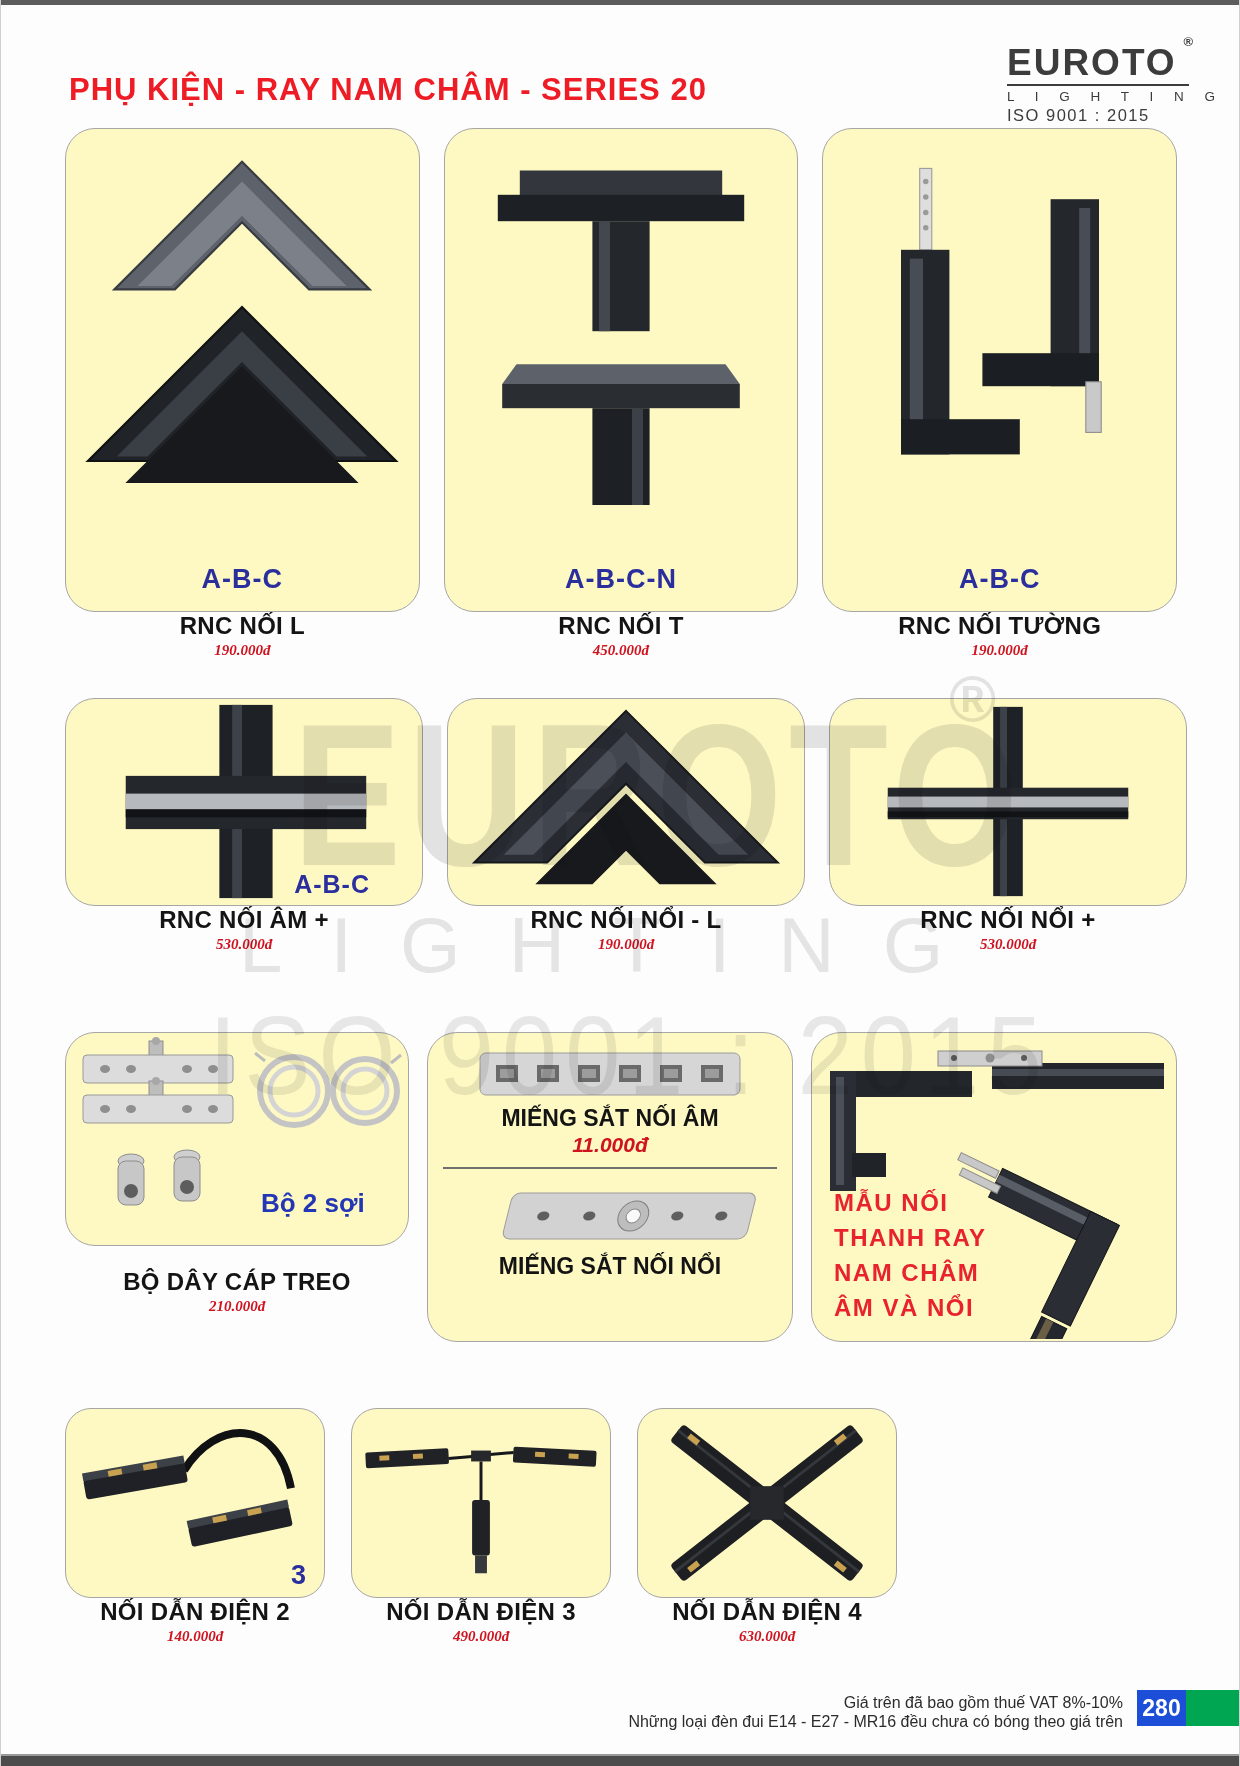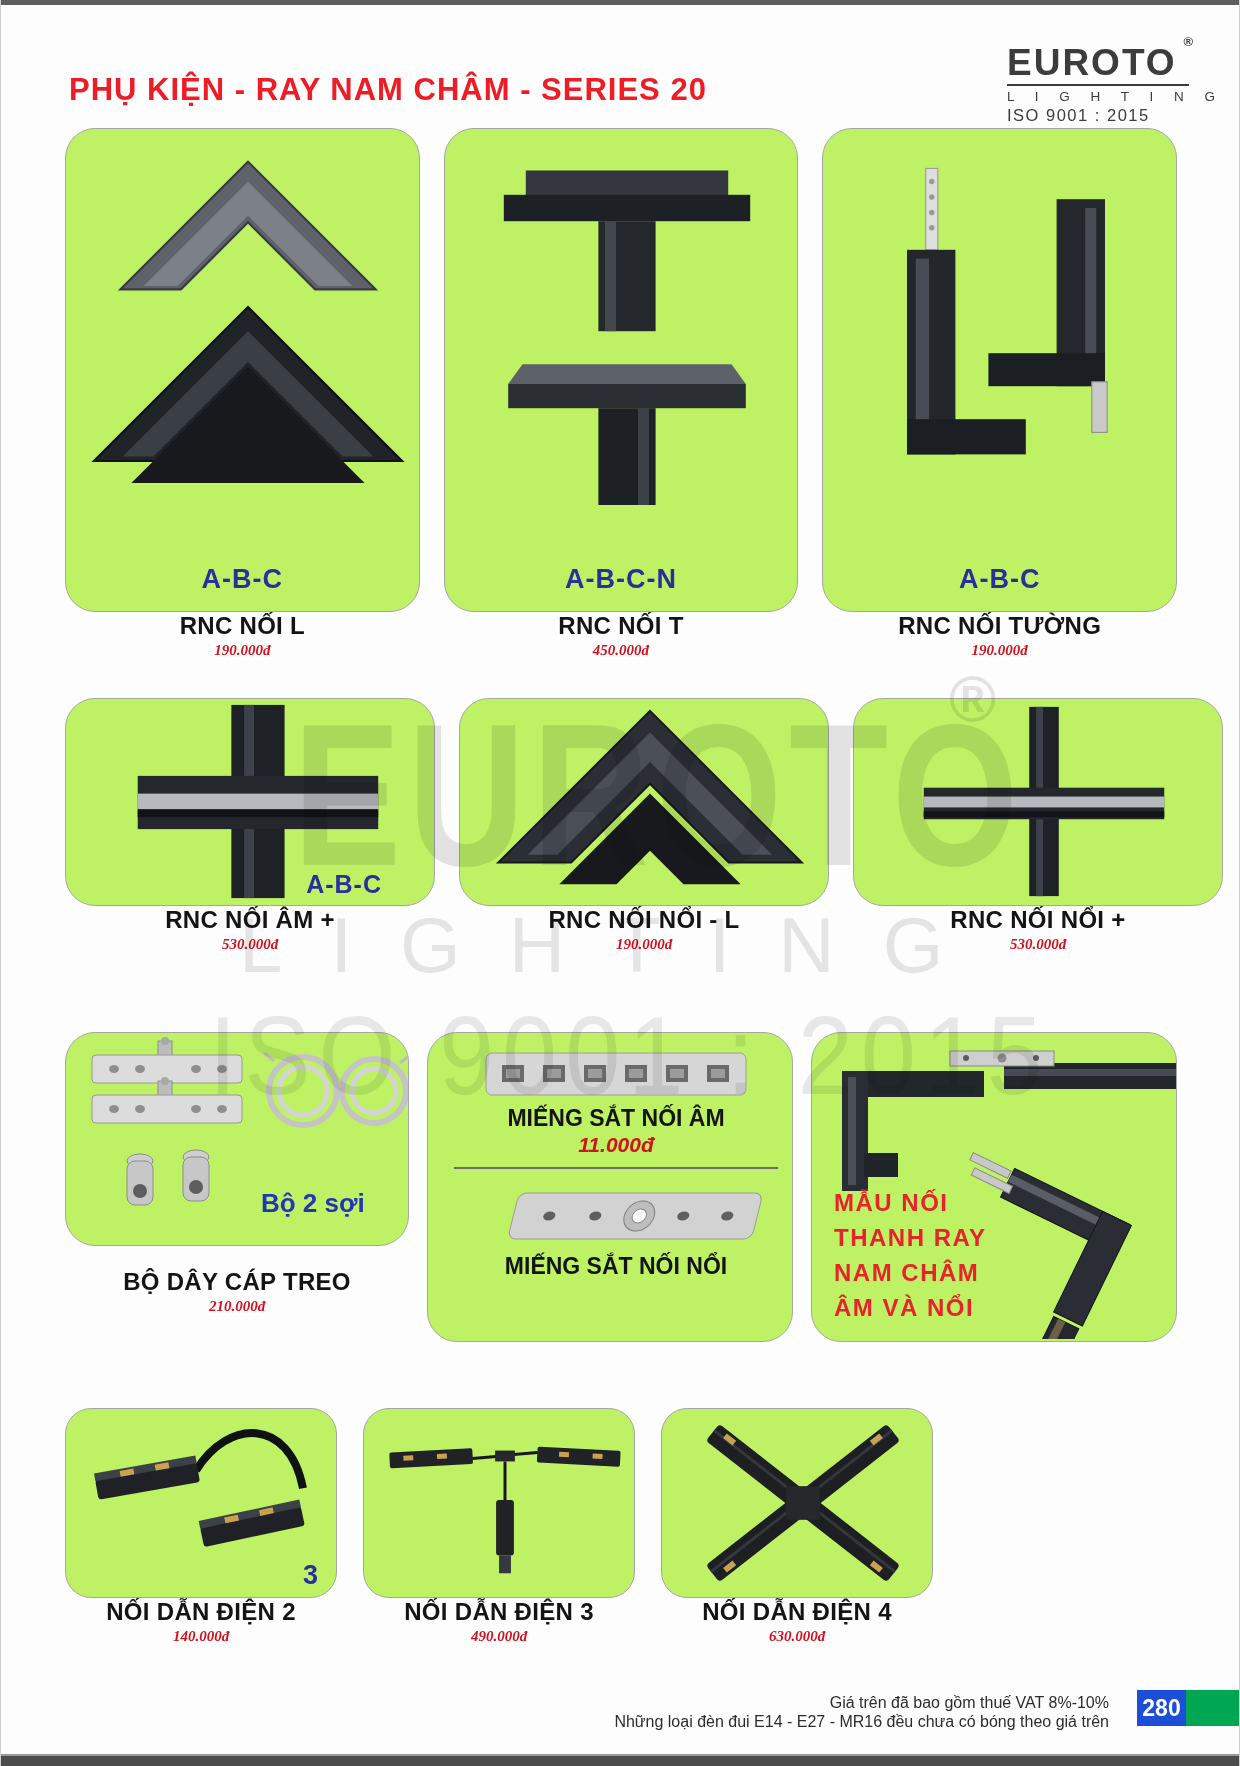--- a/index.html
+++ b/index.html
@@ -30,21 +30,21 @@
   .logo-iso { font-size:16.5px; letter-spacing:1.5px; margin-top:2px; }
 
   
   .wm { position:absolute; z-index:30; pointer-events:none; color:#cdcdcd; mix-blend-mode:multiply; }
   .wm-brand { left:292px; top:694px; font-size:162px; font-weight:700; letter-spacing:7px; line-height:1; transform:scaleY(1.25); transform-origin:top left; opacity:.55; }
   .wm-reg { left:948px; top:662px; font-size:64px; font-weight:700; opacity:.55; }
   .wm-lighting { left:238px; top:906px; font-size:78px; font-weight:400; letter-spacing:48px; line-height:1; opacity:.5; white-space:nowrap; }
   .wm-iso { left:208px; top:1000px; font-size:99px; font-weight:400; letter-spacing:8px; line-height:1; transform:scaleY(1.12); transform-origin:top left; opacity:.45; white-space:nowrap; }
 
   
-  .card { position:relative; background:#bef264; border:1.6px solid #a6a6a6; border-radius:30px; overflow:hidden;padding-left:12px; }
+  .card { position:relative; background:#fef9c3; border:1.6px solid #a6a6a6; border-radius:30px; overflow:hidden; }
   .pname { margin-top:0; text-align:center; font-size:24px; font-weight:700; color:#141414; letter-spacing:.3px; white-space:nowrap; }
   .price { text-align:center; font-family:"Liberation Serif", serif; font-style:italic; font-weight:700; font-size:15px; color:#cf1420; margin-top:2px; }
   .variant { text-align:center; font-size:27px; font-weight:700; color:#2b2f9e; letter-spacing:1px; }
 
   
   .row { position:absolute; left:64px; width:1112px; display:grid; }
   .row1 { top:128px; grid-template-columns:repeat(3,1fr); column-gap:24px; }
   .row1 .card { height:484px; }
   .row1 .variant { position:absolute; left:0; right:0; bottom:16px; }
   .row2 { top:698px; grid-template-columns:repeat(3,1fr); column-gap:24px; }
@@ -65,21 +65,21 @@
   .plates-name { font-size:23px; font-weight:700; color:#141414; }
   .plates-price { font-family:Liberation Sans, sans-serif; font-style:italic; font-weight:700; font-size:21px; color:#cf1420; margin-top:1px; }
 
   .sample-note { position:absolute; left:22px; bottom:16px; z-index:8; }
   .sample-note div { font-size:24px; font-weight:700; color:#e8232d; letter-spacing:1.5px; line-height:35px; }
 
   .prod-svg { display:block; margin:0 auto; }
 
   
   .footer { position:absolute; top:1690px; right:0; display:flex; align-items:flex-start; z-index:40; }
-  .footer-notes { text-align:right; color:#2c2c2c; font-size:16px; line-height:19px; margin-right:28px; padding-top:3px; }
+  .footer-notes { text-align:right; color:#2c2c2c; font-size:16px; line-height:19px; margin-right:14px; padding-top:3px; }
   .page-badge { display:flex; height:36px; }
   .page-badge-red { width:49px; background:#1d4ed8; color:#fff; font-size:23px; font-weight:700; display:flex; align-items:center; justify-content:center; }
   .page-badge-green { width:53px; background:#00a651; }
 </style>
 </head>
 <body>
 
 <div class="page">
   <div class="edge-top"></div>
 

